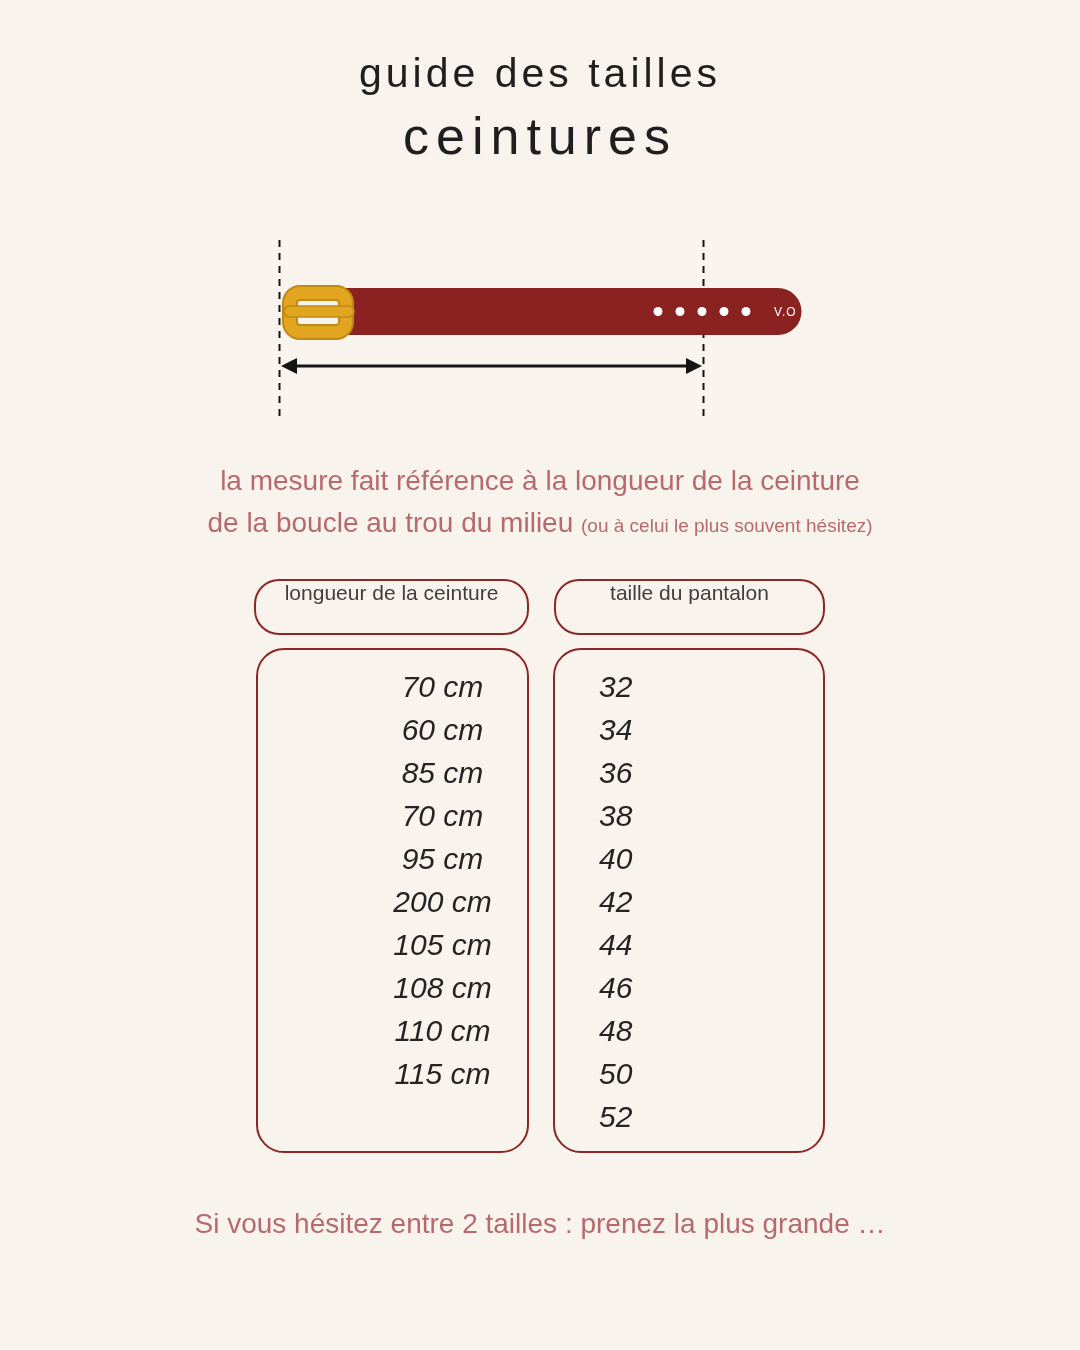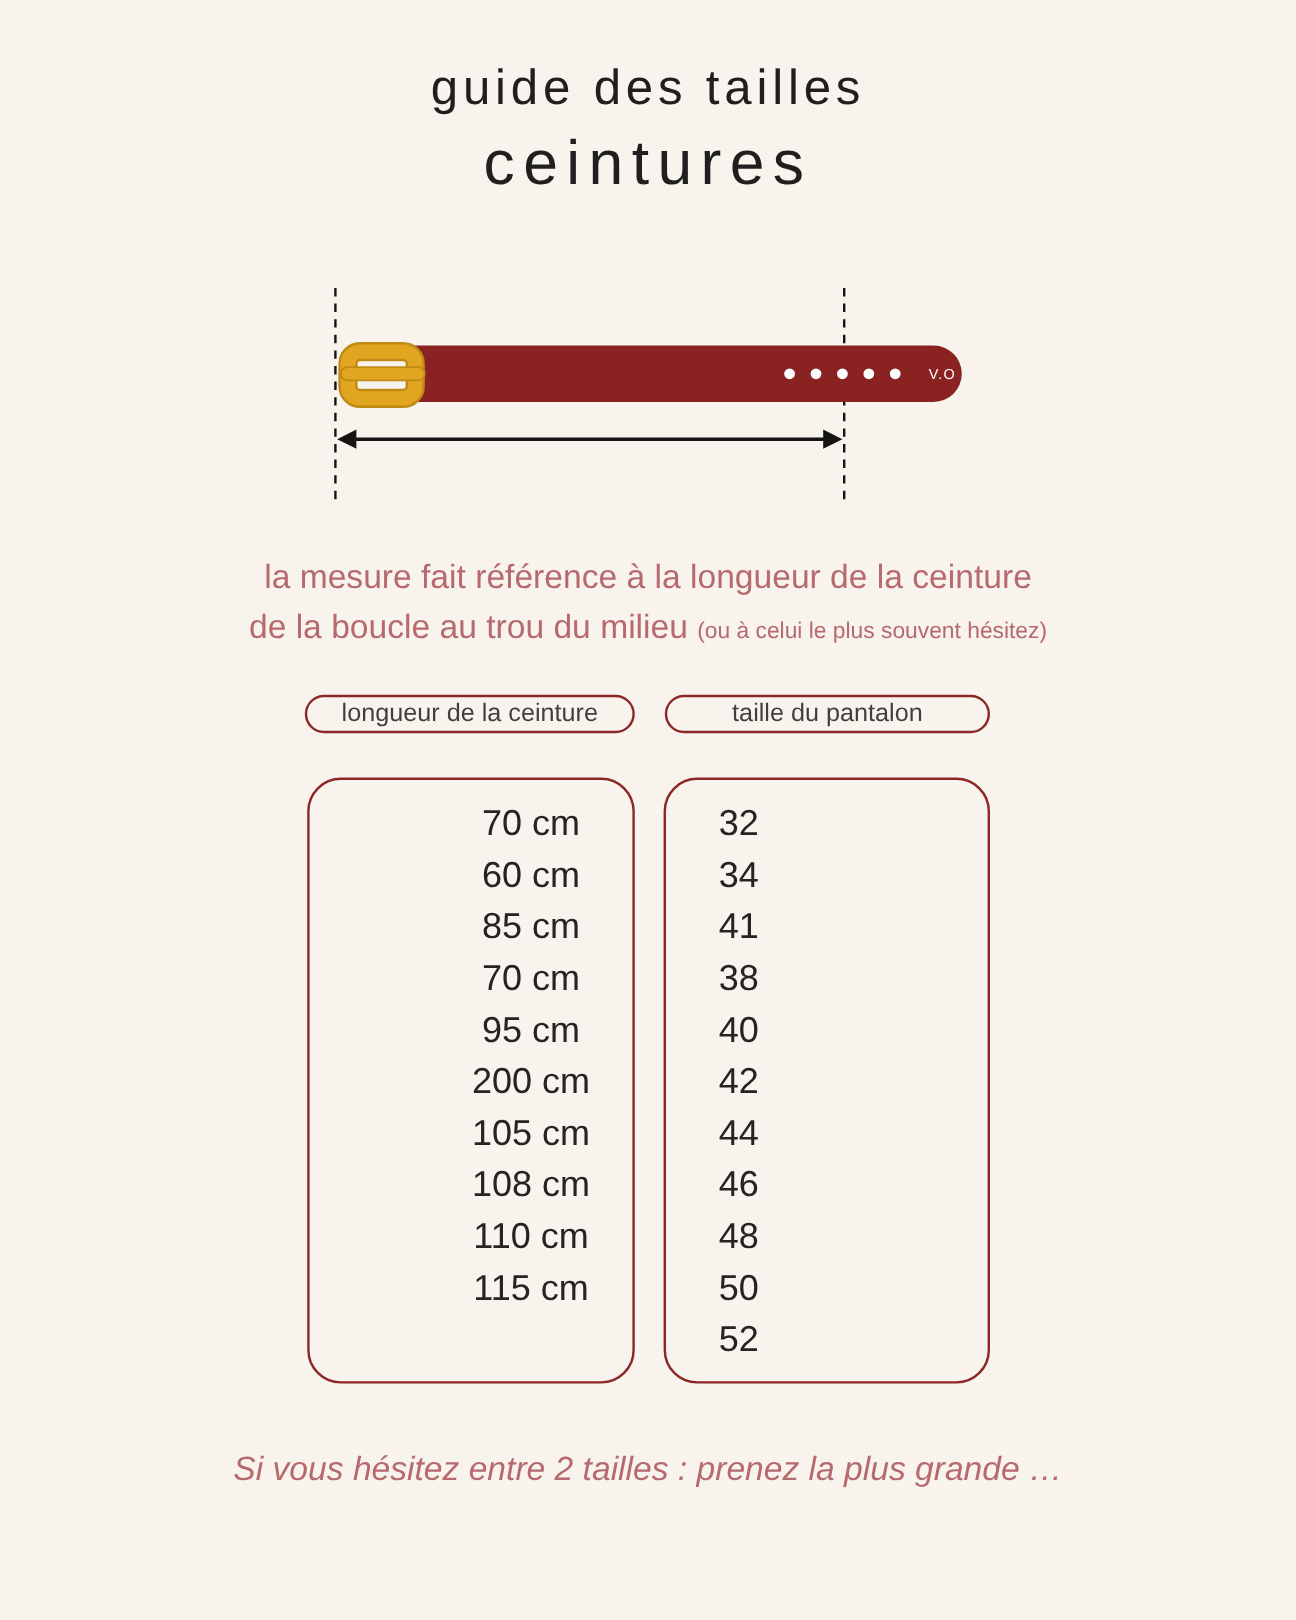--- a/index.html
+++ b/index.html
@@ -42,43 +42,43 @@
 
   
   .note{
     position:absolute;top:450px;left:0;width:100%;text-align:center;
     font-size:28px;font-weight:300;color:var(--rose);line-height:42px;
   }
   .note .small{font-size:19px;}
 
   
   .pill{
-    position:absolute;top:569px;height:32px;border:2px solid var(--accent);
-    border-radius:25px;display:flex;align-items:center;justify-content:center;
+    position:absolute;top:569px;height:56px;border:2px solid var(--accent);
+    border-radius:25px;display:flex;justify-content:center;
     font-size:21px;font-weight:300;color:#3f3f3f;background:transparent;
   }
   .pill.left{left:254px;width:275px;}
   .pill.right{left:554px;width:271px;}
 
   
   .box{
     position:absolute;top:638px;height:505px;border:2px solid var(--accent);
     border-radius:28px;background:transparent;
   }
   .box.left{left:256px;width:273px;}
   .box.right{left:553px;width:272px;}
-  .list{padding-top:15px;}
+  .list{padding-top:15px;font-style:italic;}
   .cell{height:43px;line-height:43px;font-size:30px;color:#242424;}
   .box.left .cell{text-align:center;padding-left:100px;}
   .box.right .cell{text-align:left;padding-left:44px;}
 
   
   .footer-note{
     position:absolute;top:1198px;left:0;width:100%;text-align:center;
-    font-size:28px;font-weight:300;color:var(--rose);font-style:italic;
+    font-size:28px;font-weight:300;color:var(--rose);
   }
 </style>
 </head>
 <body>
 
 <div class="canvas">
 
   <div class="subtitle">guide des tailles</div>
   <div class="title">ceintures</div>
 
@@ -135,21 +135,21 @@
         <div class="cell">105 cm</div>
         <div class="cell">108 cm</div>
         <div class="cell">110 cm</div>
         <div class="cell">115 cm</div>
       </div>
   </div>
   <div class="box right">
     <div class="list" id="pant-size-list">
         <div class="cell">32</div>
         <div class="cell">34</div>
-        <div class="cell">41</div>
+        <div class="cell">36</div>
         <div class="cell">38</div>
         <div class="cell">40</div>
         <div class="cell">42</div>
         <div class="cell">44</div>
         <div class="cell">46</div>
         <div class="cell">48</div>
         <div class="cell">50</div>
         <div class="cell">52</div>
       </div>
   </div>

